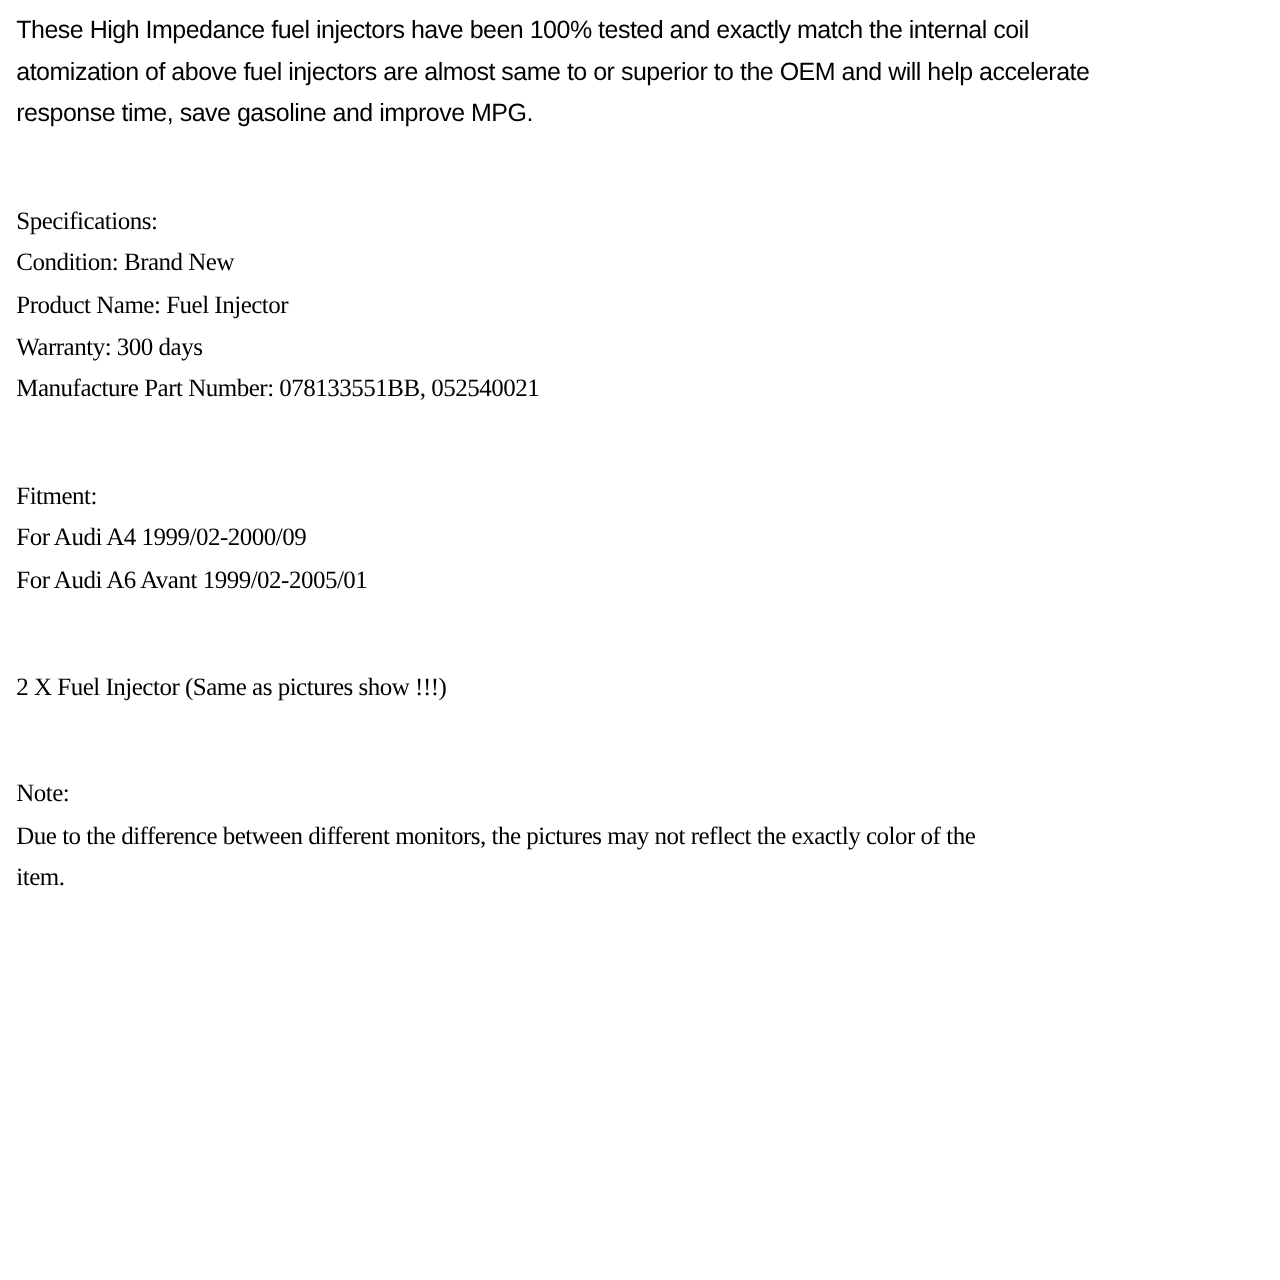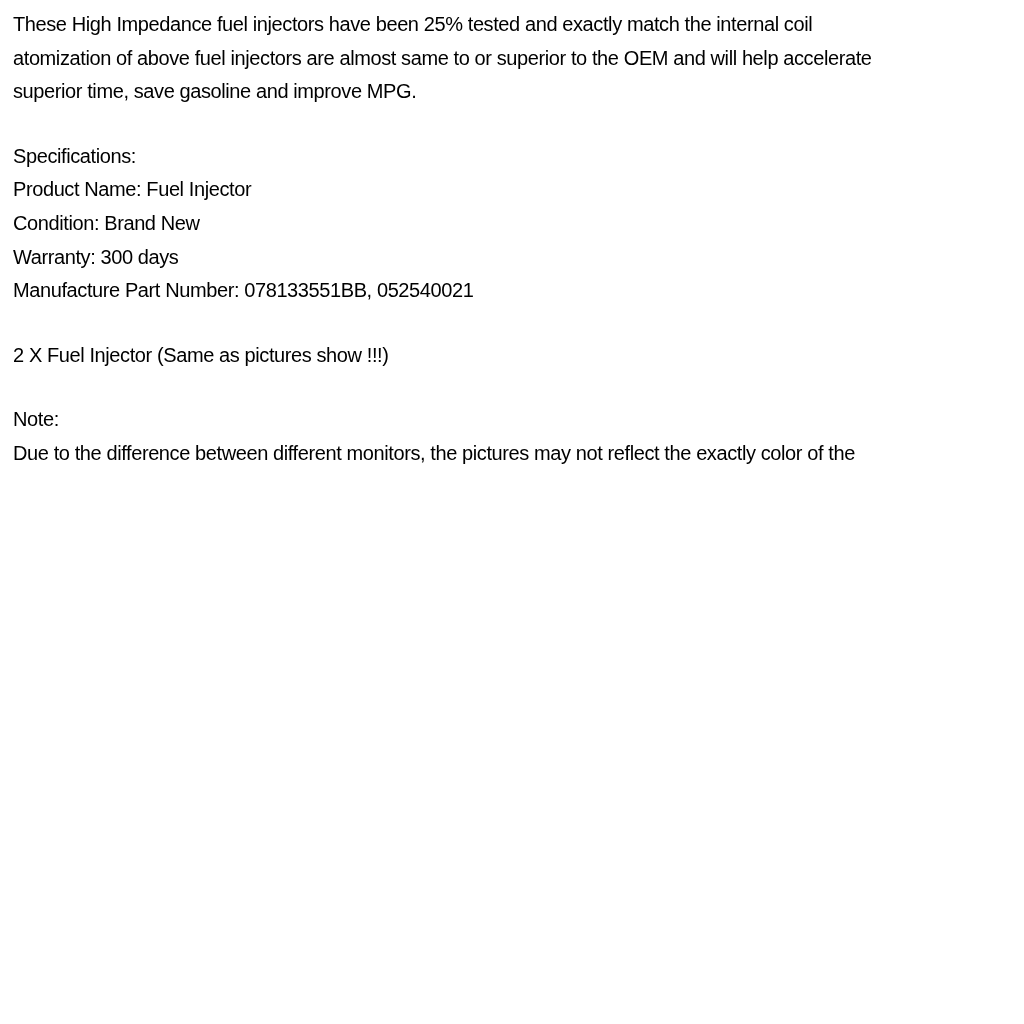--- a/index.html
+++ b/index.html
@@ -21,48 +21,55 @@
     color: #000000;
     font-family: "Liberation Sans", "DejaVu Sans", sans-serif;
     font-size: 20px;
     letter-spacing: -0.4px;
     line-height: 33.6px;
   }
   .section {
     margin: 0;
   }
   .section + .section {
-    margin-top: 31px; 
+    margin-top: 52px; 
+    font-family: Liberation Serif, serif;
   }
   .line {
     white-space: nowrap;
   }
 </style>
 </head>
 <body>
 
 <div class="page">
 
   <div class="section">
-    <div class="line">These High Impedance fuel injectors have been 25% tested and exactly match the internal coil</div>
+    <div class="line">These High Impedance fuel injectors have been 100% tested and exactly match the internal coil</div>
     <div class="line">atomization of above fuel injectors are almost same to or superior to the OEM and will help accelerate</div>
-    <div class="line">superior time, save gasoline and improve MPG.</div>
+    <div class="line">response time, save gasoline and improve MPG.</div>
   </div>
 
   <div class="section">
     <div class="line">Specifications:</div>
+    <div class="line">Condition: Brand New</div>
     <div class="line">Product Name: Fuel Injector</div>
-    <div class="line">Condition: Brand New</div>
     <div class="line">Warranty: 300 days</div>
     <div class="line">Manufacture Part Number: 078133551BB, 052540021</div>
   </div>
 
+  <div class="section">
+    <div class="line">Fitment:</div>
+    <div class="line">For Audi A4 1999/02-2000/09</div>
+    <div class="line">For Audi A6 Avant 1999/02-2005/01</div>
+  </div>
 
   <div class="section">
     <div class="line">2 X Fuel Injector (Same as pictures show !!!)</div>
   </div>
 
   <div class="section">
     <div class="line">Note:</div>
     <div class="line">Due to the difference between different monitors, the pictures may not reflect the exactly color of the</div>
+    <div class="line">item.</div>
   </div>
 
 </div>
 
 </body></html>

